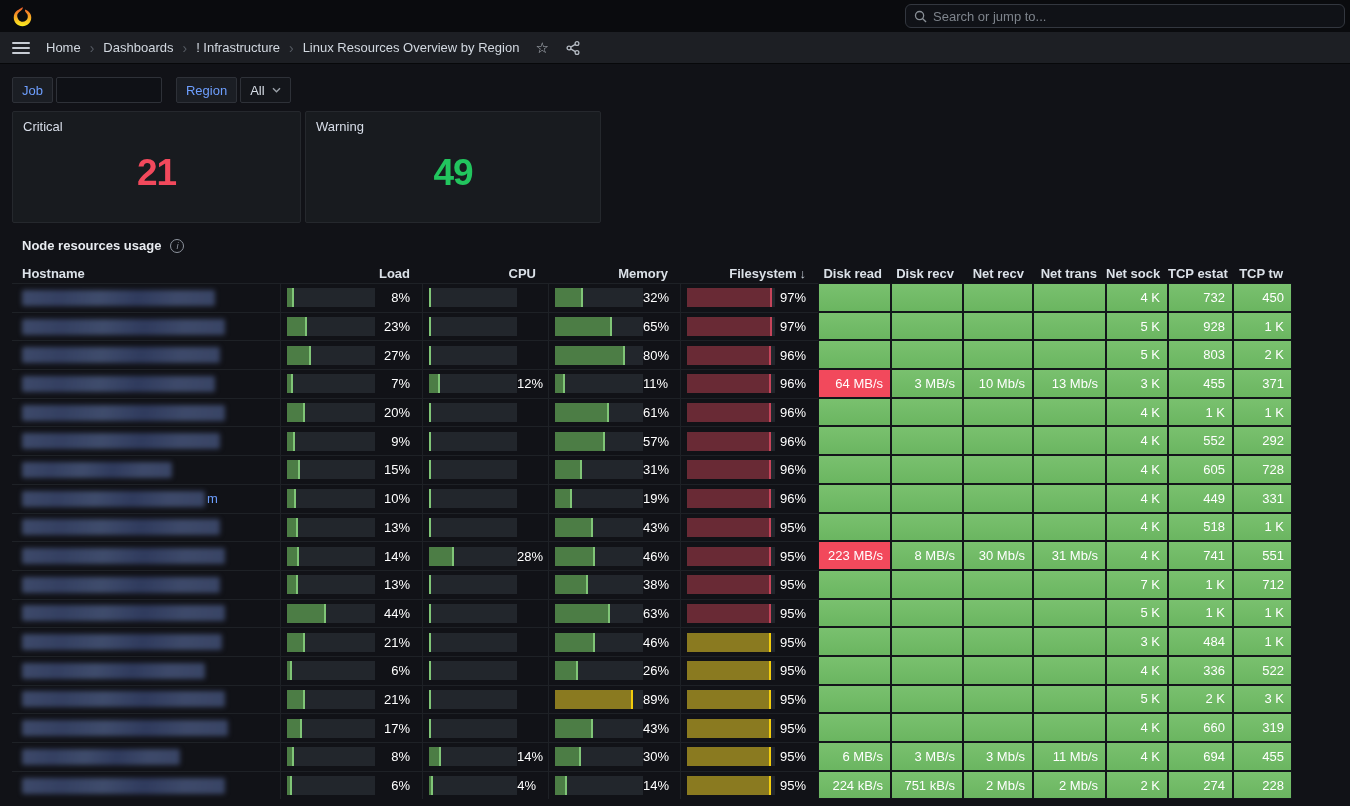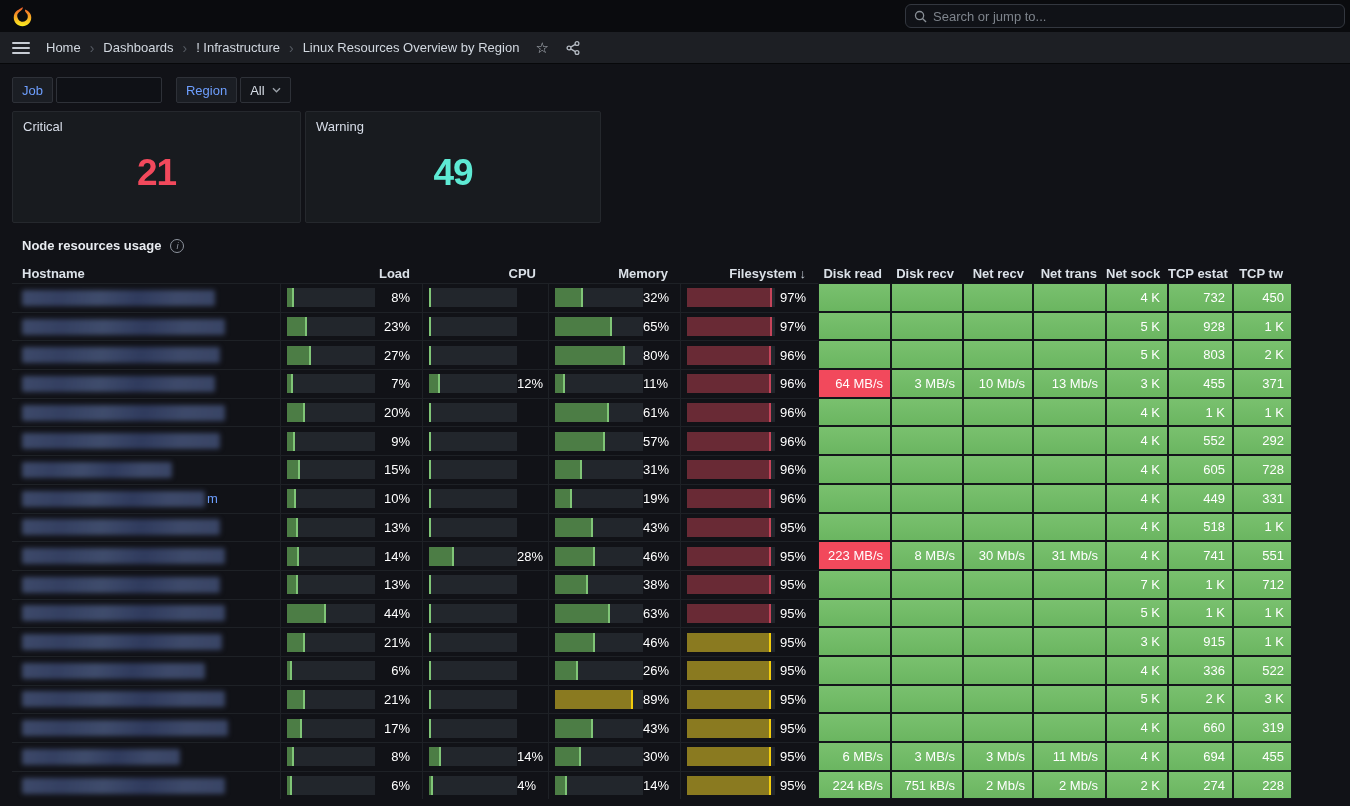--- a/index.html
+++ b/index.html
@@ -129,21 +129,21 @@
     </div>
   </div>
 
   <div class="stats">
       <div class="stat">
         <div class="title">Critical</div>
         <div class="value" style="color: rgb(242, 73, 92);">21</div>
       </div>
       <div class="stat">
         <div class="title">Warning</div>
-        <div class="value" style="color: #5eead4;">49</div>
+        <div class="value" style="color: #22c55e;">49</div>
       </div>
     </div>
 
   <div class="panel-title">
     <span>Node resources usage</span>
     <span class="info-ico">i</span>
   </div>
 
   <div class="table">
     <div class="grid thead">
@@ -620,21 +620,21 @@
             <div class="track">
               <div class="fill warn" style="width: 95%;"></div>
             </div>
             <div class="glabel">95%</div>
           </div>
           <div class="cell val"></div>
           <div class="cell val"></div>
           <div class="cell val"></div>
           <div class="cell val"></div>
           <div class="cell val">3 K</div>
-          <div class="cell val">915</div>
+          <div class="cell val">484</div>
           <div class="cell val">1 K</div>
         </div>
         <div class="grid row">
           <div class="cell host bt">
             <div class="blur" style="width: 183px;"></div>
           </div>
           <div class="cell gauge bt">
             <div class="track">
               <div class="fill ok" style="width: 6%;"></div>
             </div>

